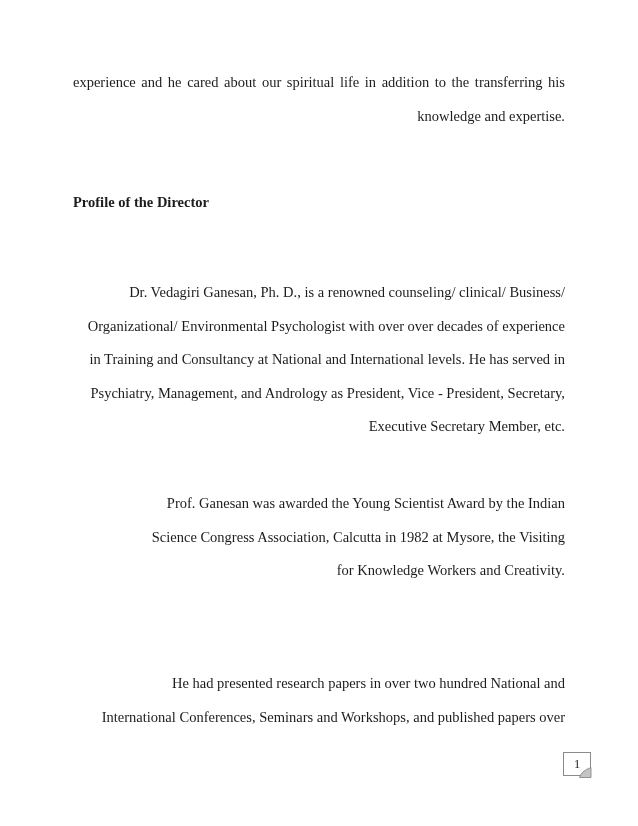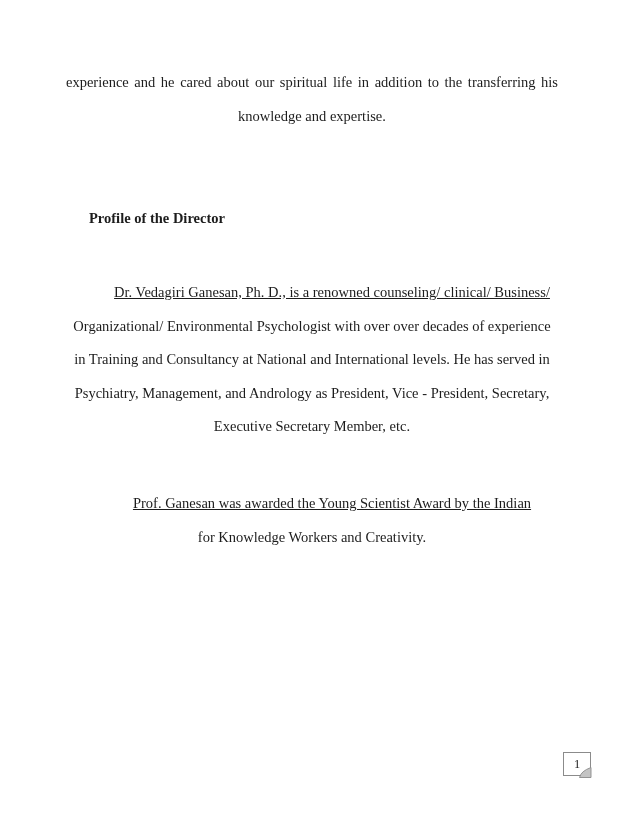--- a/index.html
+++ b/index.html
@@ -11,45 +11,44 @@
     position: relative;
     width: 638px;
     height: 826px;
     background: #ffffff;
     overflow: hidden;
     font-family: "Liberation Serif", "DejaVu Serif", serif;
     color: #1c1c1c;
   }
   .para {
     position: absolute;
-    left: 66px;
+    left: 73px;
     width: 492px;
     font-size: 14.5px;
   }
   .line {
     height: 33.5px;
     line-height: 33.5px;
     white-space: nowrap;
-    text-align: center;
+    text-align: right;
   }
   .line.justify {
     white-space: normal;
     text-align: justify;
     text-align-last: justify;
   }
   .line.indent {
     text-indent: 40px;
-    text-decoration: underline;
   }
   .heading {
     position: absolute;
     left: 73px;
     top: 186px;
     width: 492px;
-    margin: 16px;
+    margin: 0;
     font-size: 14.5px;
     font-weight: bold;
     height: 33.5px;
     line-height: 33.5px;
     white-space: nowrap;
   }
   .page-num-badge {
     position: absolute;
     left: 563px;
     top: 752px;
@@ -88,23 +87,28 @@
   <section class="para" style="top:276px">
     <div class="line indent">Dr. Vedagiri Ganesan, Ph. D., is a renowned counseling/ clinical/ Business/</div>
     <div class="line">Organizational/ Environmental Psychologist with over over decades of experience</div>
     <div class="line">in Training and Consultancy at National and International levels. He has served in</div>
     <div class="line">Psychiatry, Management, and Andrology as President, Vice - President, Secretary,</div>
     <div class="line">Executive Secretary Member, etc.</div>
   </section>
 
   <section class="para" style="top:487px">
     <div class="line indent">Prof. Ganesan was awarded the Young Scientist Award by the Indian</div>
+    <div class="line">Science Congress Association, Calcutta in 1982 at Mysore, the Visiting</div>
     <div class="line">for Knowledge Workers and Creativity.</div>
   </section>
 
+  <section class="para" style="top:667px">
+    <div class="line indent">He had presented research papers in over two hundred National and</div>
+    <div class="line">International Conferences, Seminars and Workshops, and published papers over</div>
+  </section>
 
   <div class="page-num-badge">
     <span>1</span>
     <svg class="fold-icon" viewBox="0 0 14 13" xmlns="http://www.w3.org/2000/svg">
       <path d="M1.5 11.5 Q3 5 13 1.5 L13 11.5 Z" fill="#c4c4c4" stroke="#8a8a8a" stroke-width="0.9"></path>
     </svg>
   </div>
 
 </div>
 

